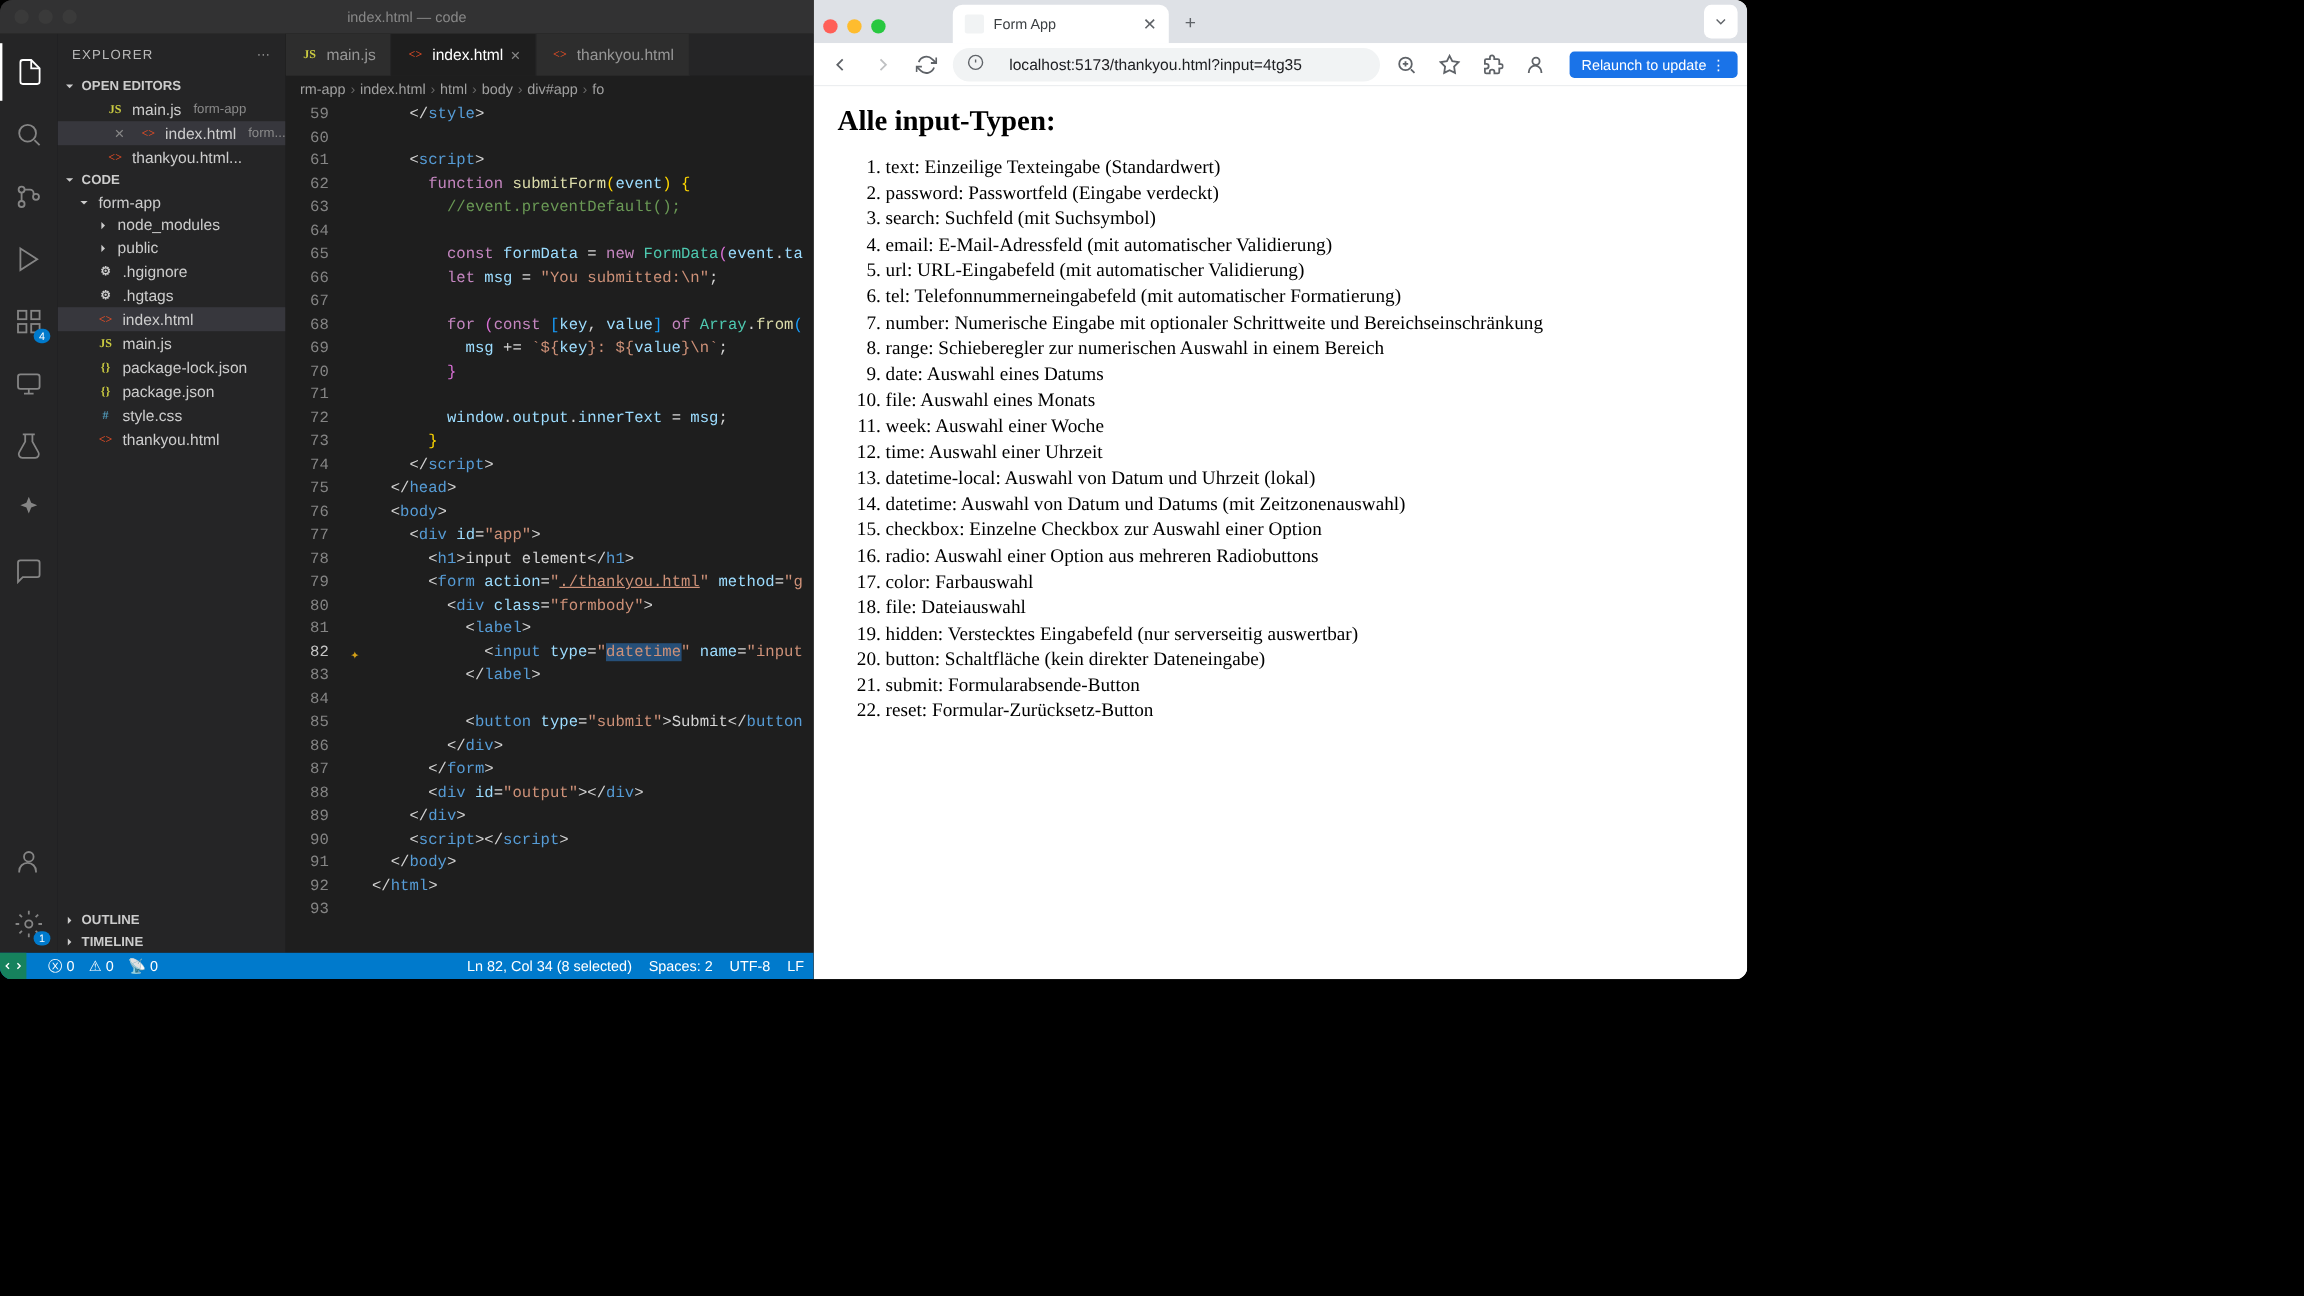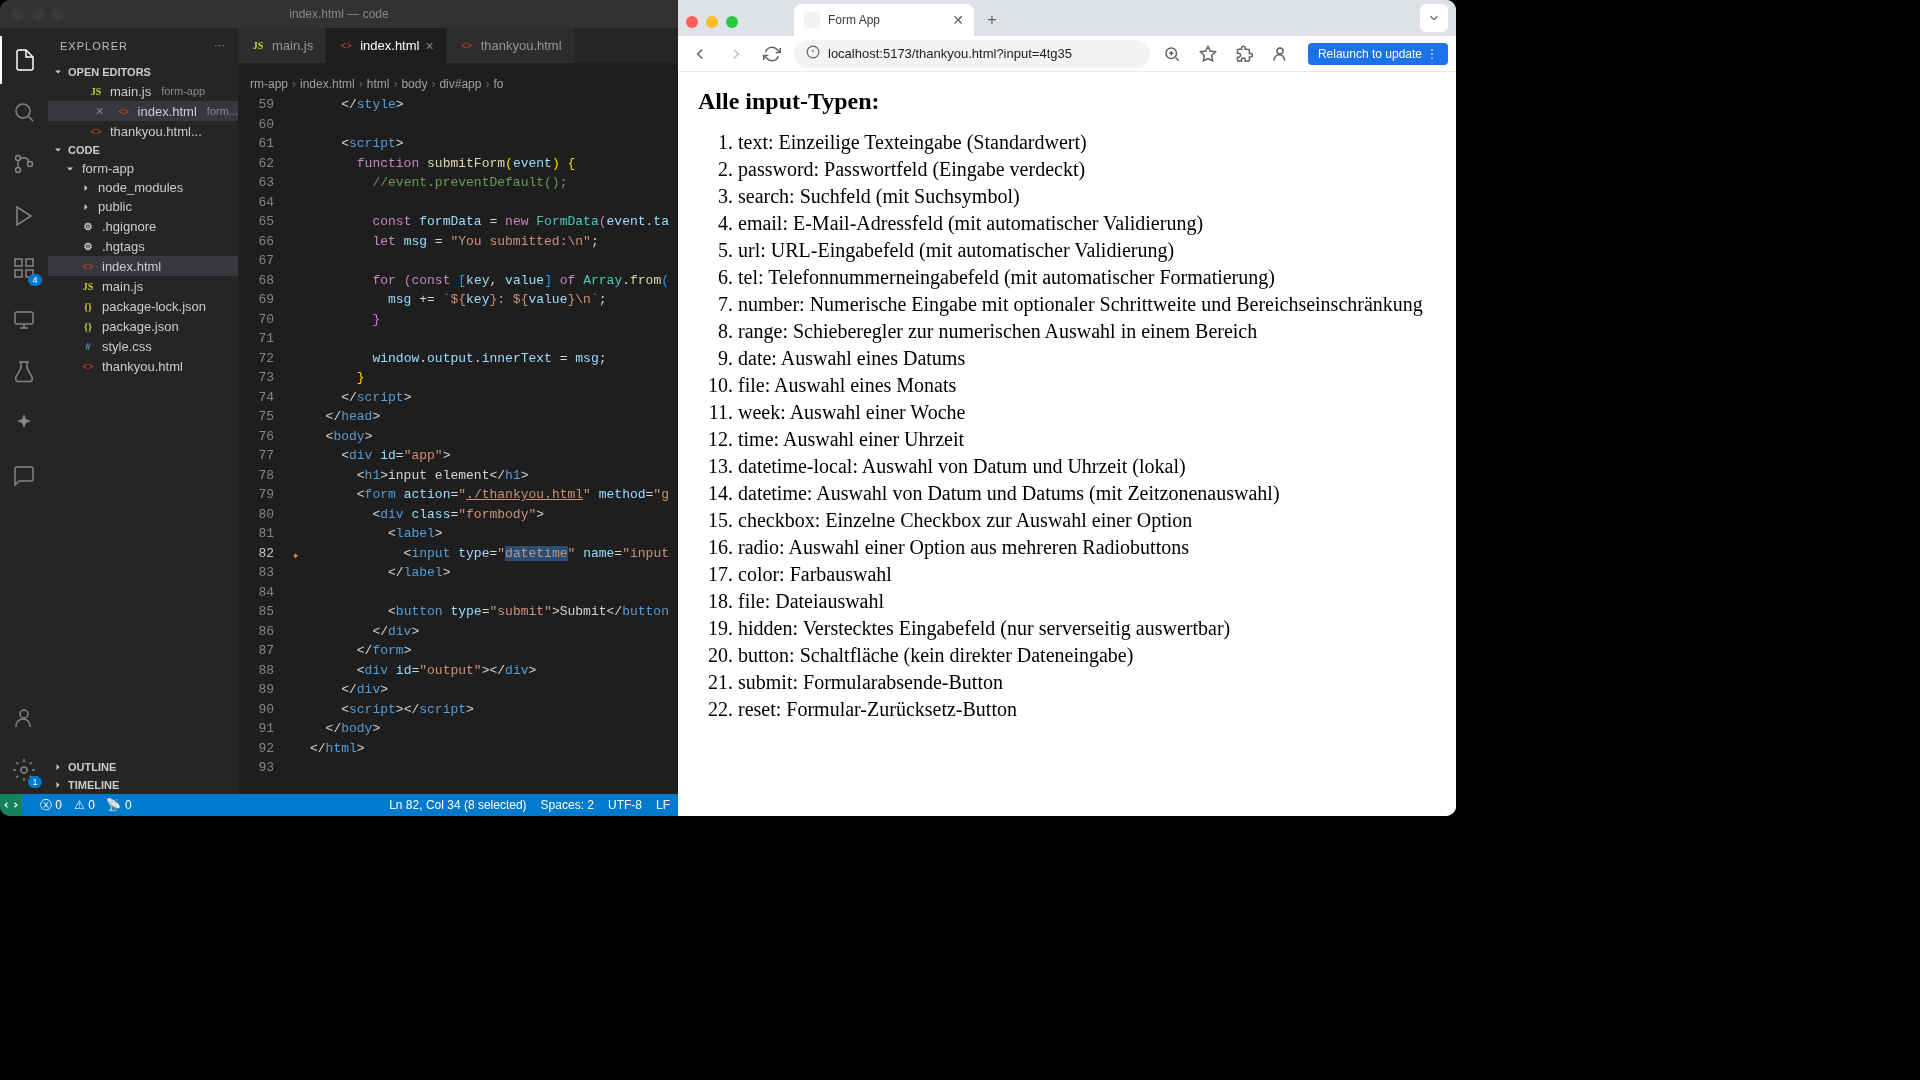--- a/index.html
+++ b/index.html
@@ -28,21 +28,21 @@
 .sb-item .meta { color: #8a8a8a; font-size: 11px; margin-left: 4px; }
 .sb-item .close { margin-left: auto; margin-right: 6px; color: #888; font-size: 14px; line-height: 1; }
 .file-ico { width: 16px; height: 16px; flex-shrink: 0; display: inline-flex; align-items: center; justify-content: center; font-size: 10px; font-weight: bold; font-family: Liberation Serif, serif; }
 .ico-js { color: #cbcb41; } .ico-html { color: #e44d26; } .ico-json { color: #cbcb41; } .ico-css { color: #519aba; }
 .sb-bottom { margin-top: auto; }
 .editor-area { flex: 1; display: flex; flex-direction: column; background: #1e1e1e; overflow: hidden; }
 .tabs { height: 35px; background: #252526; display: flex; align-items: stretch; }
 .tab { display: flex; align-items: center; gap: 6px; padding: 0 12px; background: #2d2d2d; color: #969696; font-size: 13px; cursor: pointer; border-right: 1px solid #252526; }
 .tab.active { background: #1e1e1e; color: #fff; }
 .tab-close { color: #888; font-size: 14px; }
-.breadcrumbs { height: 22px; display: flex; align-items: center; padding: 0 12px; font-size: 12px; color: #a0a0a0; gap: 4px; overflow: hidden; white-space: nowrap; margin-top: 10px; }
+.breadcrumbs { height: 22px; display: flex; align-items: center; padding: 0 12px; font-size: 12px; color: #a0a0a0; gap: 4px; overflow: hidden; white-space: nowrap; }
 .breadcrumbs .sep { color: #666; }
 .code-area { flex: 1; display: flex; font-family: Menlo, Monaco, "Courier New", monospace; font-size: 13px; line-height: 19.5px; overflow: hidden; }
 .gutter { width: 52px; text-align: right; color: #858585; padding-right: 16px; user-select: none; }
 .gutter .ln { height: 19.5px; }
 .gutter .ln.cur { color: #c6c6c6; }
 .gl-area { width: 20px; position: relative; }
 .gl-spark { position: absolute; left: 2px; color: #d4a017; font-size: 12px; }
 .code-text { flex: 1; color: #d4d4d4; white-space: pre; }
 .code-text .line { height: 19.5px; }
 .tk-tag { color: #569cd6; } .tk-attr { color: #9cdcfe; } .tk-str { color: #ce9178; } .tk-kw { color: #c586c0; } .tk-fn { color: #dcdcaa; } .tk-var { color: #9cdcfe; } .tk-type { color: #4ec9b0; } .tk-cmt { color: #6a9955; } .tk-brk { color: #ffd700; } .tk-brk2 { color: #da70d6; } .tk-brk3 { color: #179fff; }
@@ -56,26 +56,26 @@
 .chrome-tabs .dots { display: flex; gap: 8px; align-items: center; margin-right: 12px; margin-bottom: 8px; }
 .chrome-tabs .dot-r { background: #ff5f57; } .chrome-tabs .dot-y { background: #febc2e; } .chrome-tabs .dot-g { background: #28c840; }
 .ctab { background: #fff; height: 32px; border-radius: 8px 8px 0 0; display: flex; align-items: center; padding: 0 10px; gap: 8px; font-size: 12px; color: #3c4043; min-width: 180px; margin-left: 44px; }
 .ctab-fav { width: 16px; height: 16px; background: #f1f3f4; border-radius: 2px; }
 .ctab-close { margin-left: auto; color: #5f6368; font-size: 14px; }
 .ctab-new { width: 28px; height: 28px; display: flex; align-items: center; justify-content: center; color: #5f6368; font-size: 16px; margin-left: 4px; margin-bottom: 2px; }
 .ctab-ext { margin-left: auto; width: 28px; height: 28px; background: #fff; border-radius: 6px; display: flex; align-items: center; justify-content: center; margin-bottom: 4px; color: #5f6368; }
 .chrome-toolbar { height: 36px; background: #fff; border-bottom: 1px solid #e8eaed; display: flex; align-items: center; padding: 0 8px; gap: 8px; }
 .ct-btn { width: 28px; height: 28px; display: flex; align-items: center; justify-content: center; color: #5f6368; border-radius: 50%; }
 .ct-btn svg { width: 18px; height: 18px; }
-.omnibox { flex: 1; height: 28px; background: #f1f3f4; border-radius: 14px; display: flex; align-items: center; padding: 0 12px; gap: 8px; font-size: 13px; color: #202124; }
+.omnibox { flex: 1; height: 28px; background: #f1f3f4; border-radius: 14px; display: flex; align-items: center; padding: 0 12px; gap: 21px; font-size: 13px; color: #202124; }
 .omni-lock { color: #5f6368; }
 .relaunch { background: #1a73e8; color: #fff; font-size: 12px; padding: 4px 10px; border-radius: 4px; margin-left: 6px; display: flex; align-items: center; gap: 4px; }
 .chrome-content { flex: 1; background: #fff; padding: 16px 20px; font-family: "Times New Roman", Times, serif; color: #000; overflow: auto; }
 .chrome-content h2 { font-size: 24px; font-weight: 700; margin-bottom: 14px; }
-.chrome-content ol { padding-left: 40px; font-size: 20px; line-height: 1.35; }
+.chrome-content ol { padding-left: 40px; font-size: 16px; line-height: 1.35; }
 .chrome-content li { margin: 0; }
 </style>
 </head>
 <body>
 
 <div class="vscode">
   <div class="mac-title">
     <div class="mac-dots">
       <div class="dot dot-r"></div>
       <div class="dot dot-y"></div>

